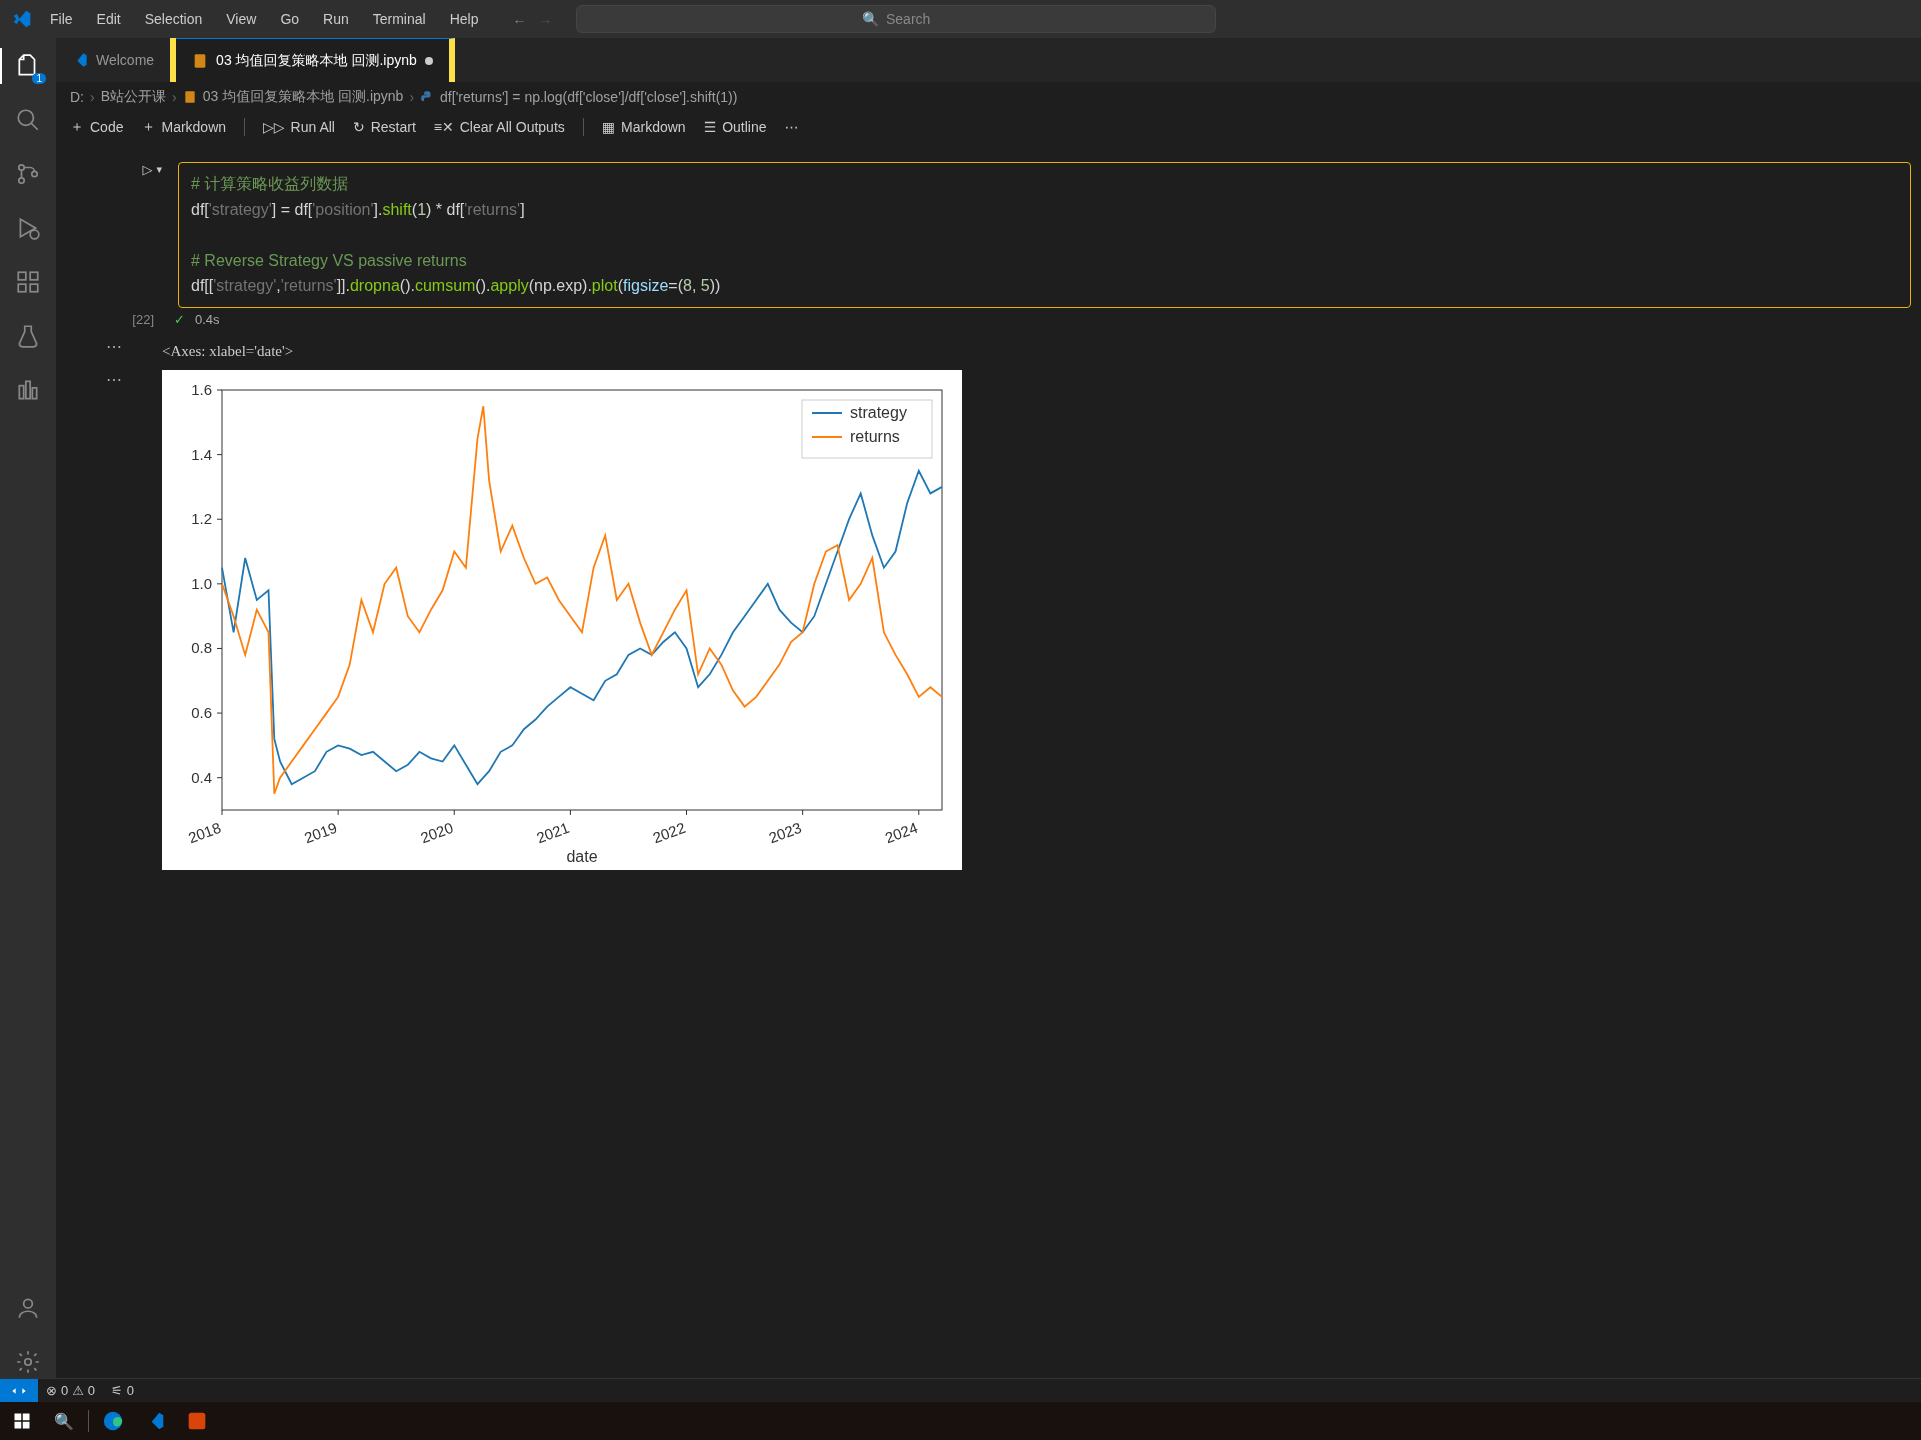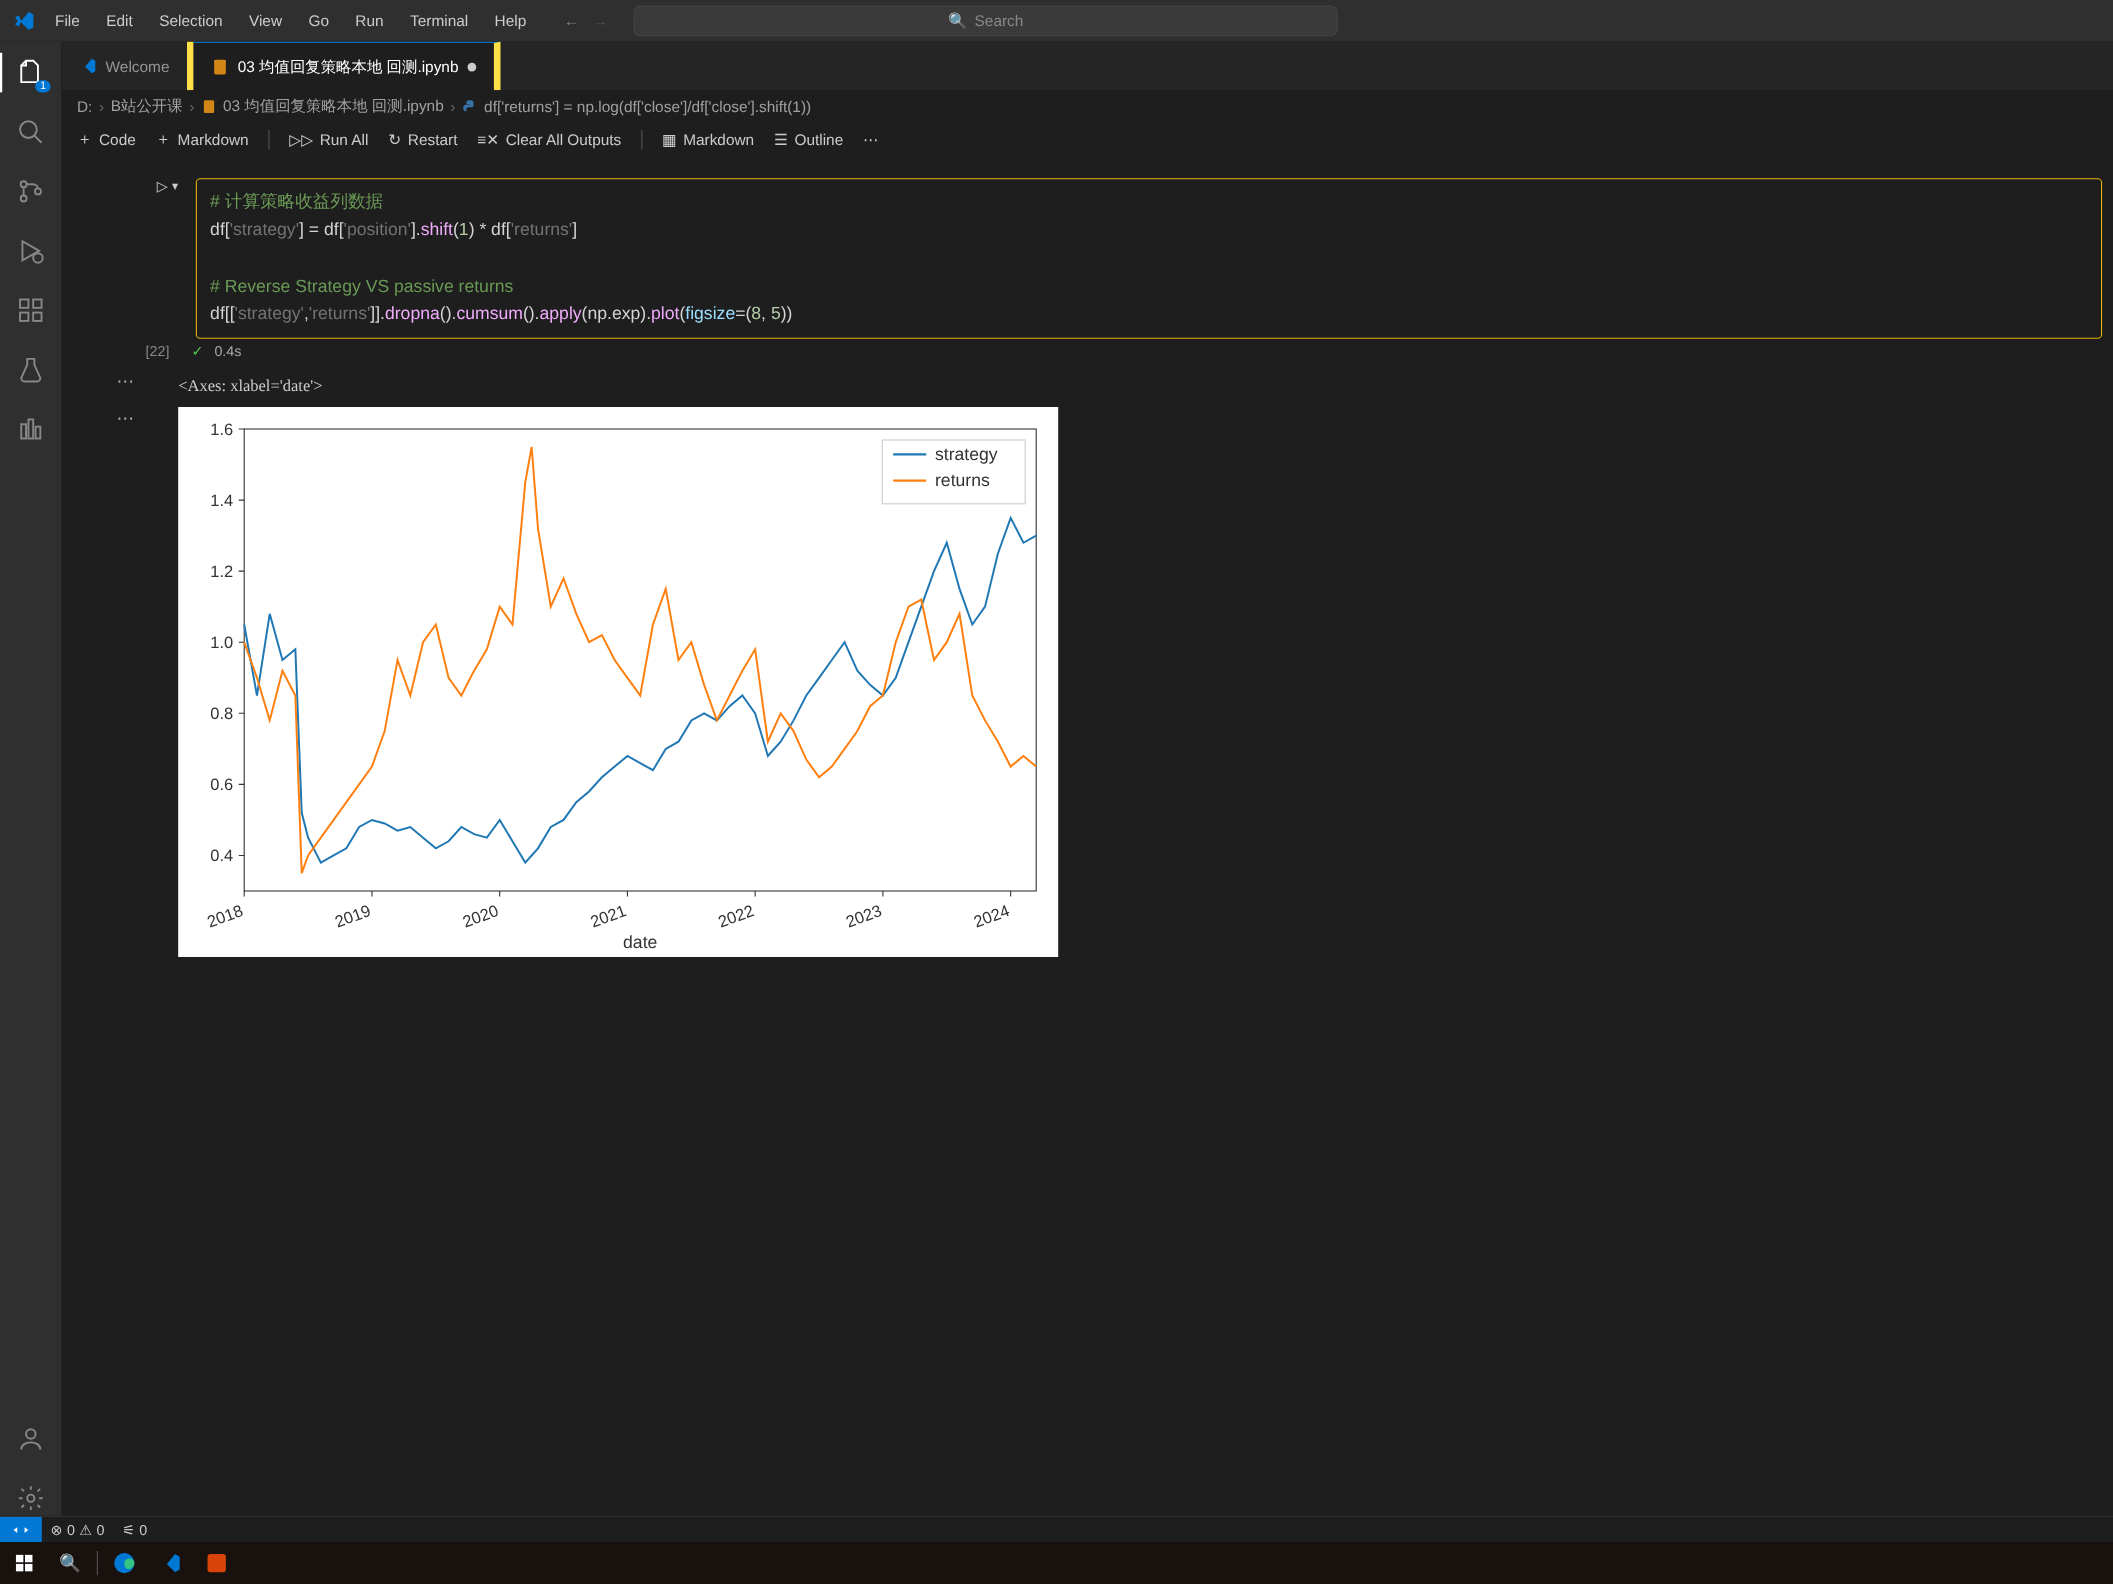--- a/index.html
+++ b/index.html
@@ -90,21 +90,21 @@
   padding:8px 12px;
   font-family: Liberation Sans, sans-serif;
   font-size:16px;
   line-height:1.6;
   white-space:pre;
   color:#d4d4d4;
 }
 .c-comment { color:#6a9955; }
 .c-str { color:#737373; }
 .c-num { color:#b5cea8; }
-.c-call { color:#f0abfc; }
+.c-call { color:#84cc16; }
 .c-id { color:#9cdcfe; }
 .output-text { font-family:Liberation Serif, serif; font-size:15px; color:#ccc; margin-left:106px; padding:6px 0 10px 0; }
 .ellipsis-col { width:30px; text-align:center; color:#aaa; }
 .chart-wrap { margin-left:106px; background:#fff; width:800px; height:500px; position:relative; }
 svg.chart-svg { width:100%; height:100%; }
 .legend-box { fill:#fff; stroke:#ccc; }
 .statusbar {
   height:24px; background:#1e1e1e; border-top:1px solid #333;
   display:flex; align-items:center; font-size:13px; color:#ccc;
 }

